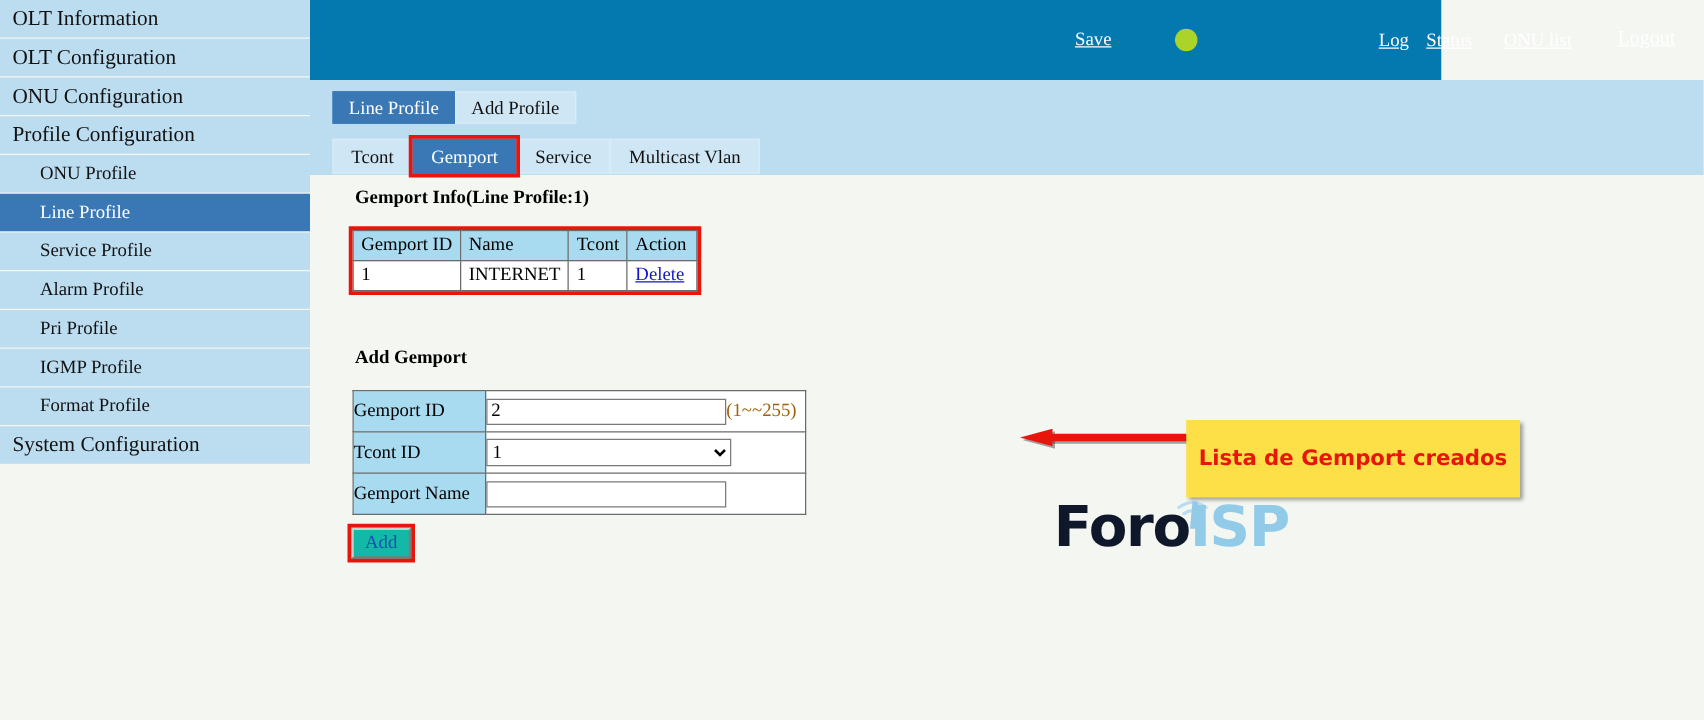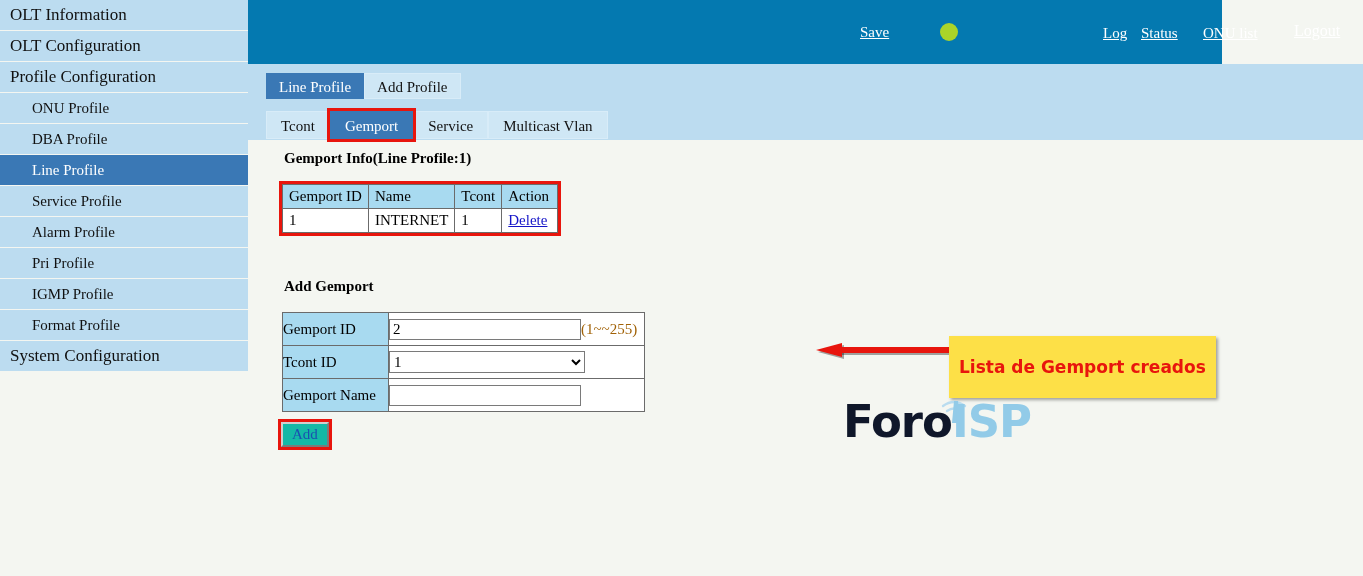--- a/index.html
+++ b/index.html
@@ -103,21 +103,21 @@
   }
   .nav-item.selected {
     background: #3a78b5;
     color: #ffffff;
   }
 
   
   .header {
     position: absolute;
     left: 248px; top: 0;
-    width: 974px;
+    width: 905px;
     height: 64px;
     background: #0479b0;
     box-sizing: border-box;
   }
   .hdr-link {
     position: absolute;
     color: #ffffff;
     font-size: 15px;
     white-space: nowrap;
   }
@@ -339,23 +339,23 @@
 </style>
 </head>
 <body>
 
 <div class="page">
 
   <div class="sidebar">
     <div id="nav-list">
         <div class="nav-item">OLT Information</div>
         <div class="nav-item">OLT Configuration</div>
+        <div class="nav-item">ONU Configuration</div>
         <div class="nav-item">Profile Configuration</div>
         <div class="nav-item sub">ONU Profile</div>
-        <div class="nav-item sub">DBA Profile</div>
         <div class="nav-item sub selected">Line Profile</div>
         <div class="nav-item sub">Service Profile</div>
         <div class="nav-item sub">Alarm Profile</div>
         <div class="nav-item sub">Pri Profile</div>
         <div class="nav-item sub">IGMP Profile</div>
         <div class="nav-item sub">Format Profile</div>
         <div class="nav-item">System Configuration</div>
       </div>
   </div>
 

